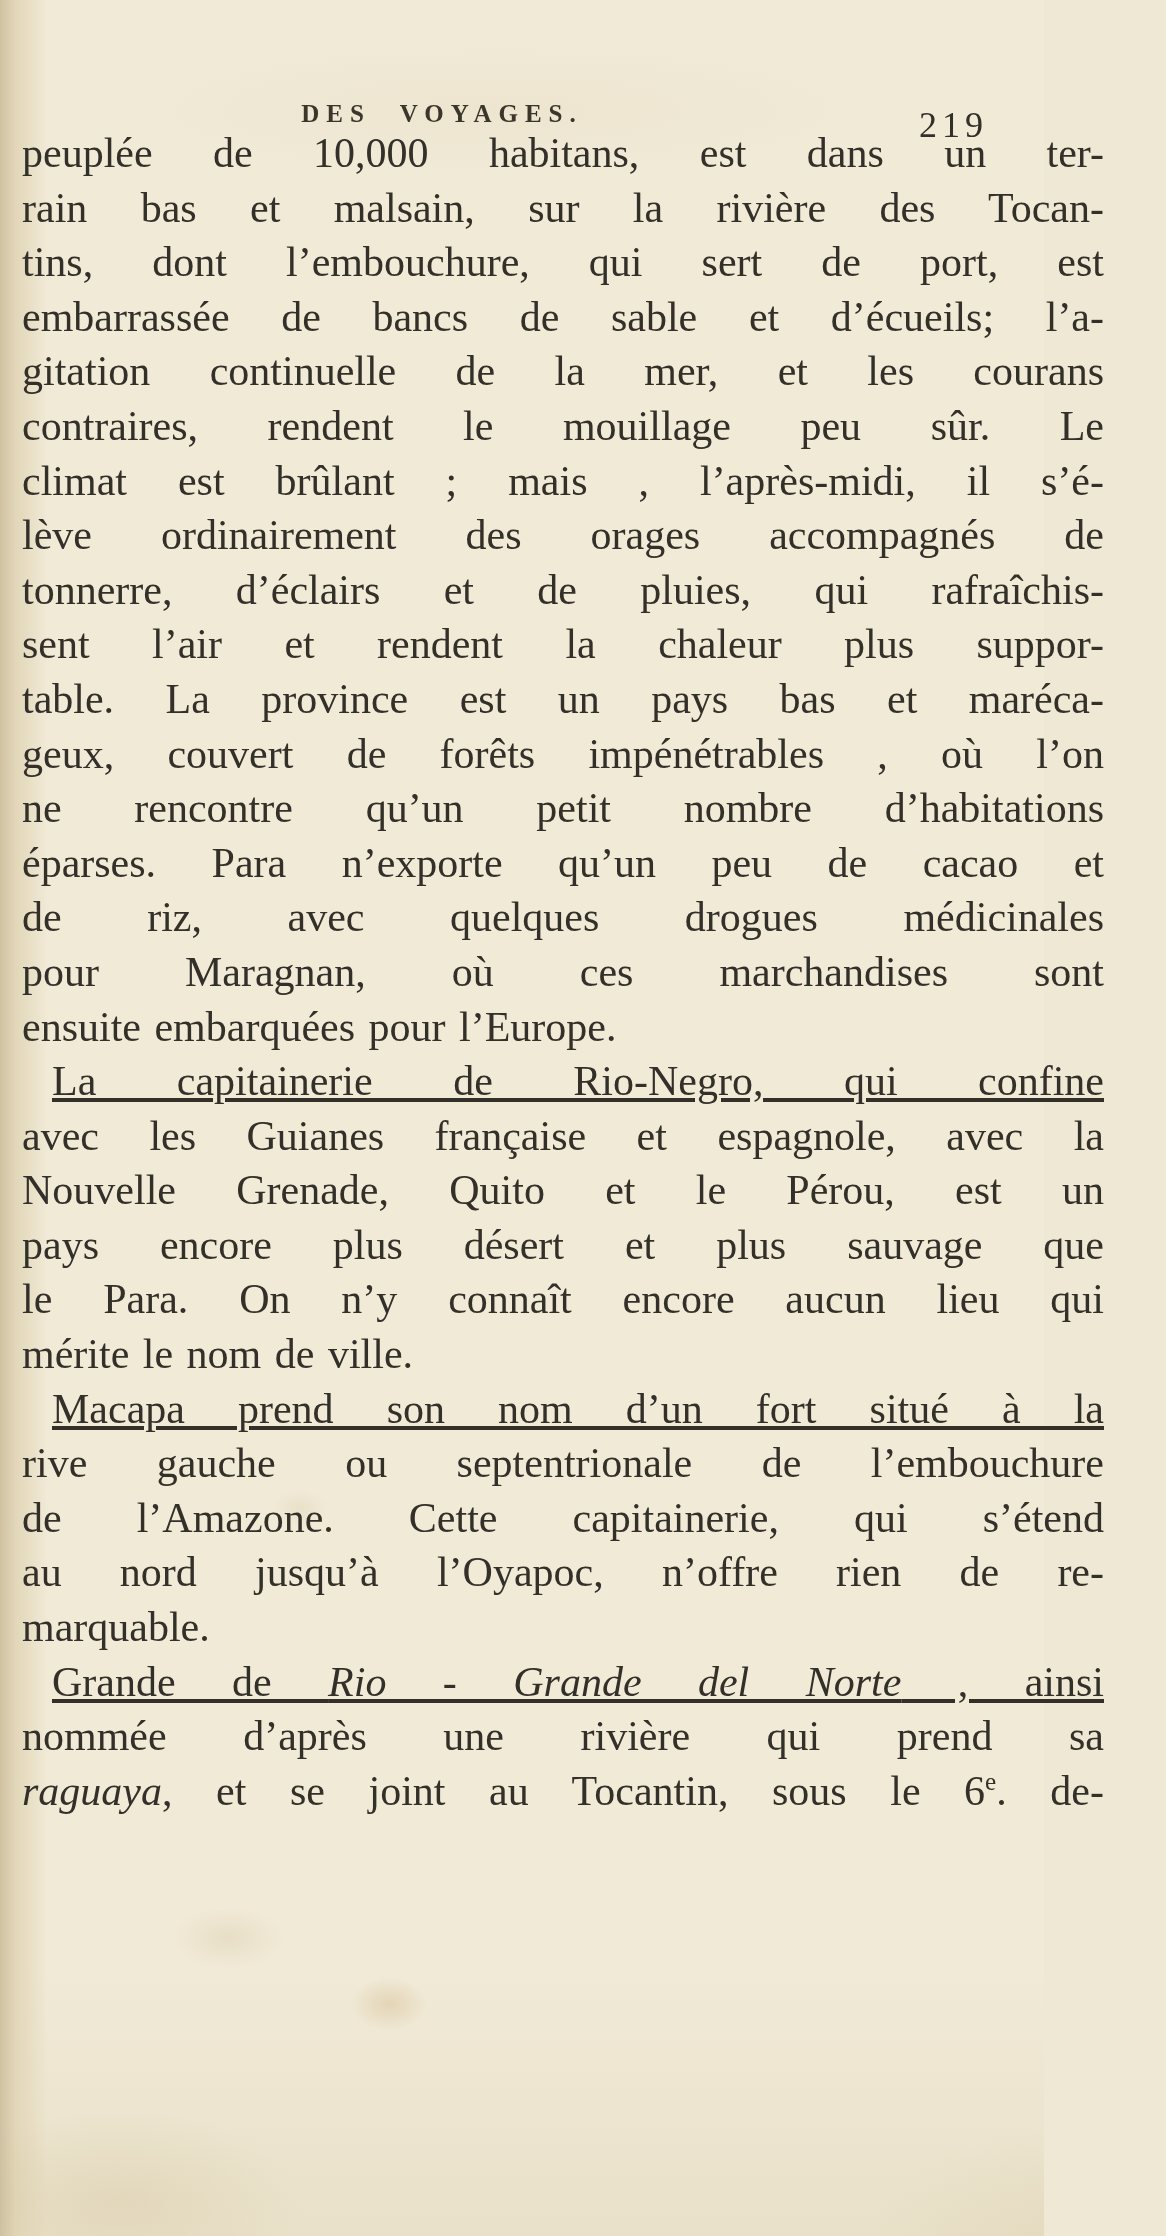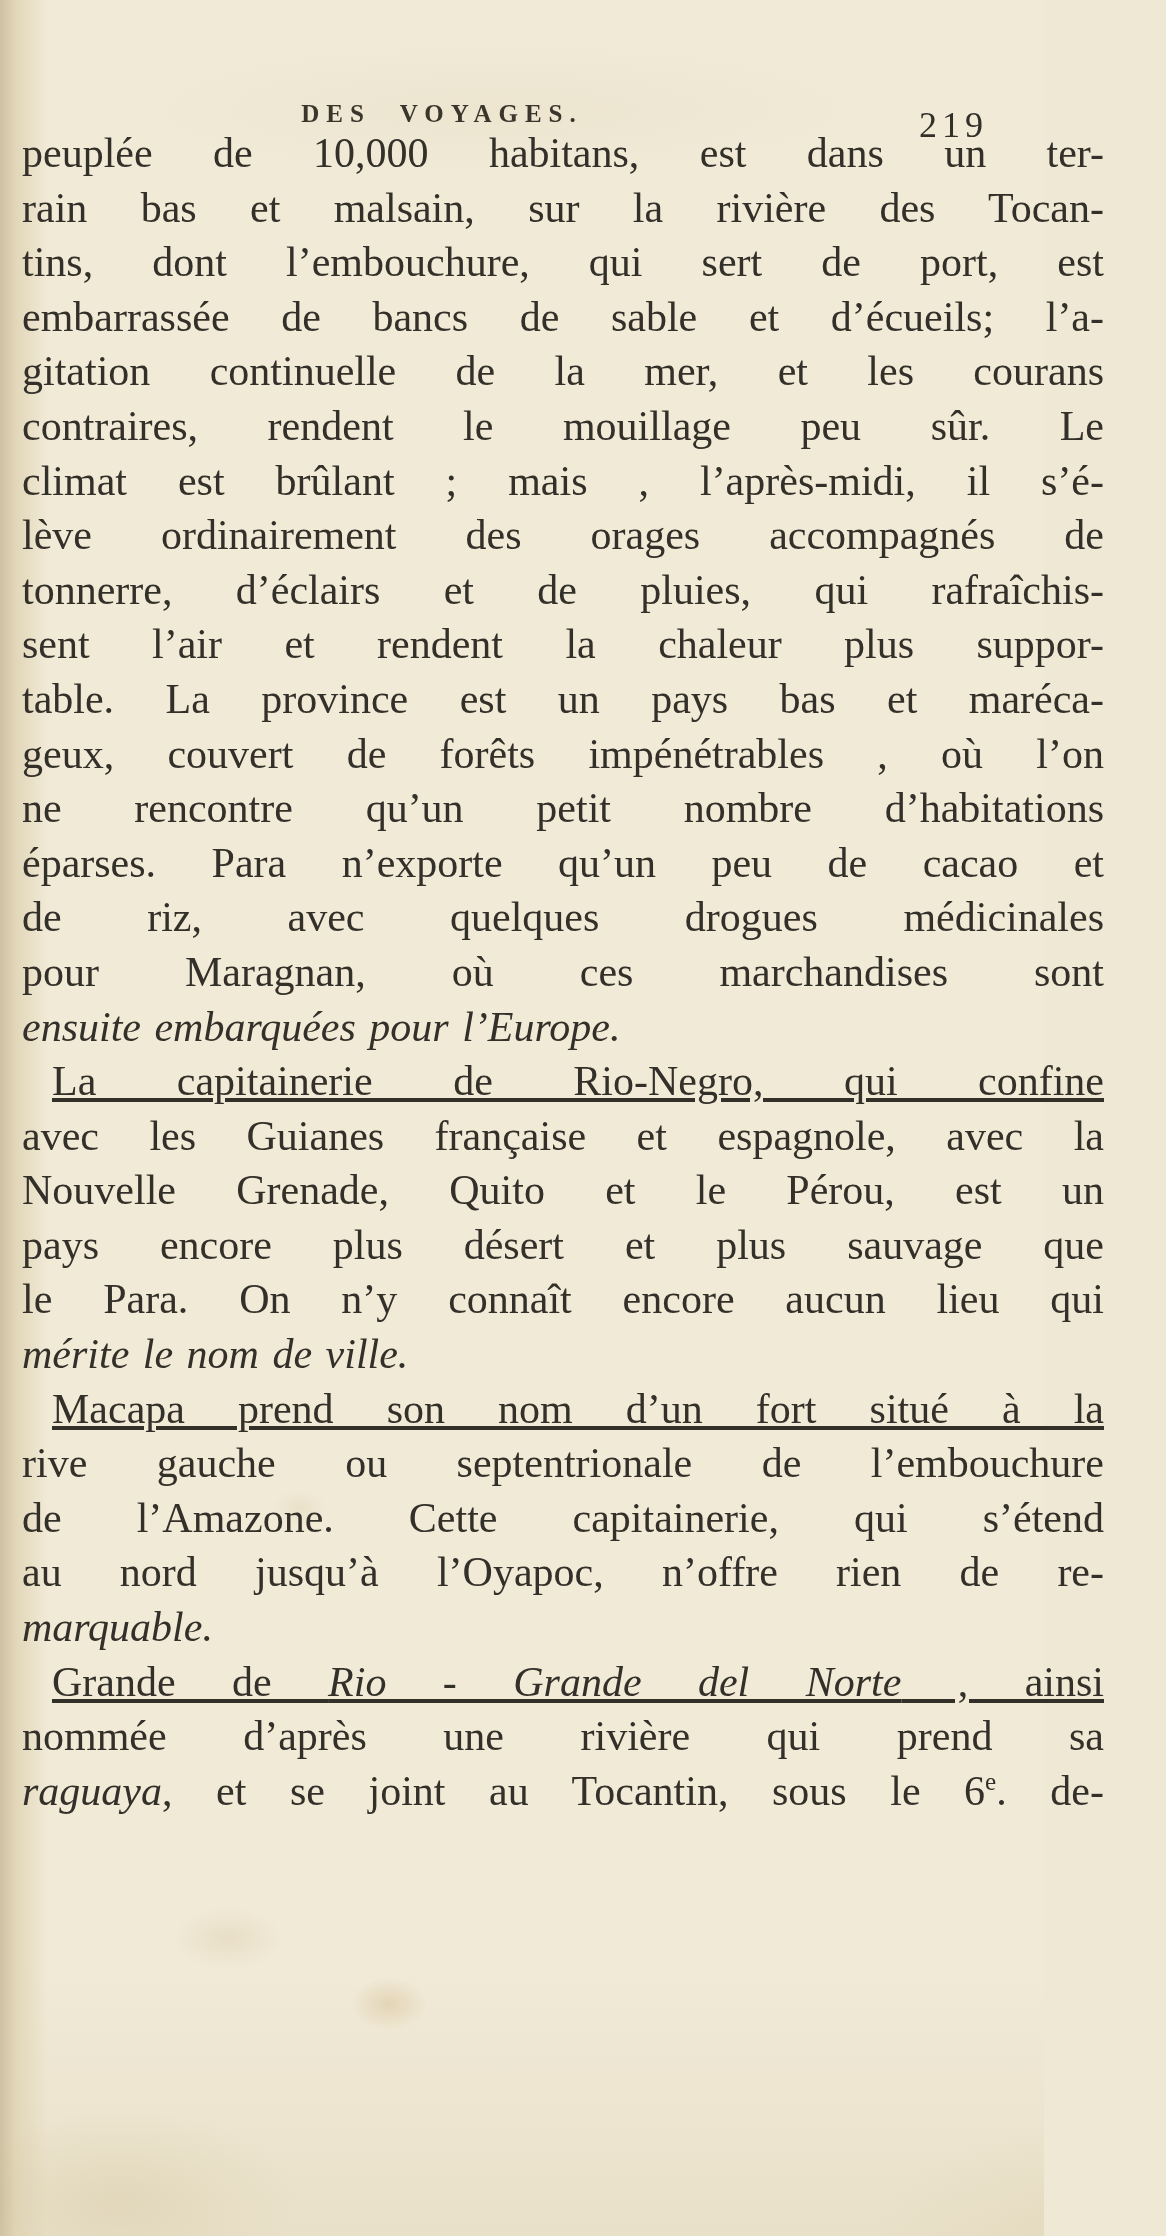--- a/index.html
+++ b/index.html
@@ -42,21 +42,21 @@
     position:absolute;left:22px;top:126px;width:1082px;
     font-size:42px;line-height:54.6px;color:#33302a;
     word-spacing:3px;
   }
   .line{
     text-align:justify;
     text-align-last:justify;
     white-space:normal;
   }
   .line.indent{text-indent:30px;text-decoration:underline;}
-  .line.para-end{text-align-last:left;font-style:italic;}
+  .line.para-end{text-align-last:left;}
   .it{font-style:italic;}
   .sup{vertical-align:super;font-size:0.6em;line-height:0;}
 </style>
 </head>
 <body>
 
 <div class="page">
   <header class="header">
     <span class="running-title">DES VOYAGES.</span>
     <span class="page-number">219</span>

